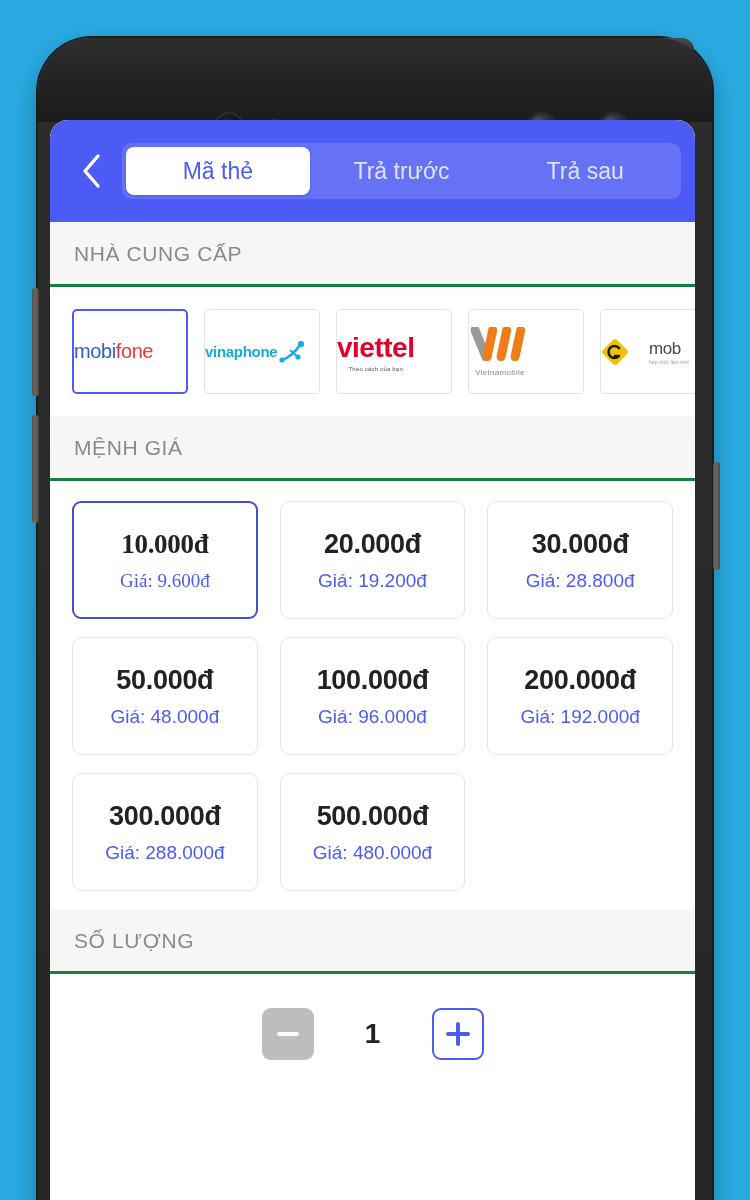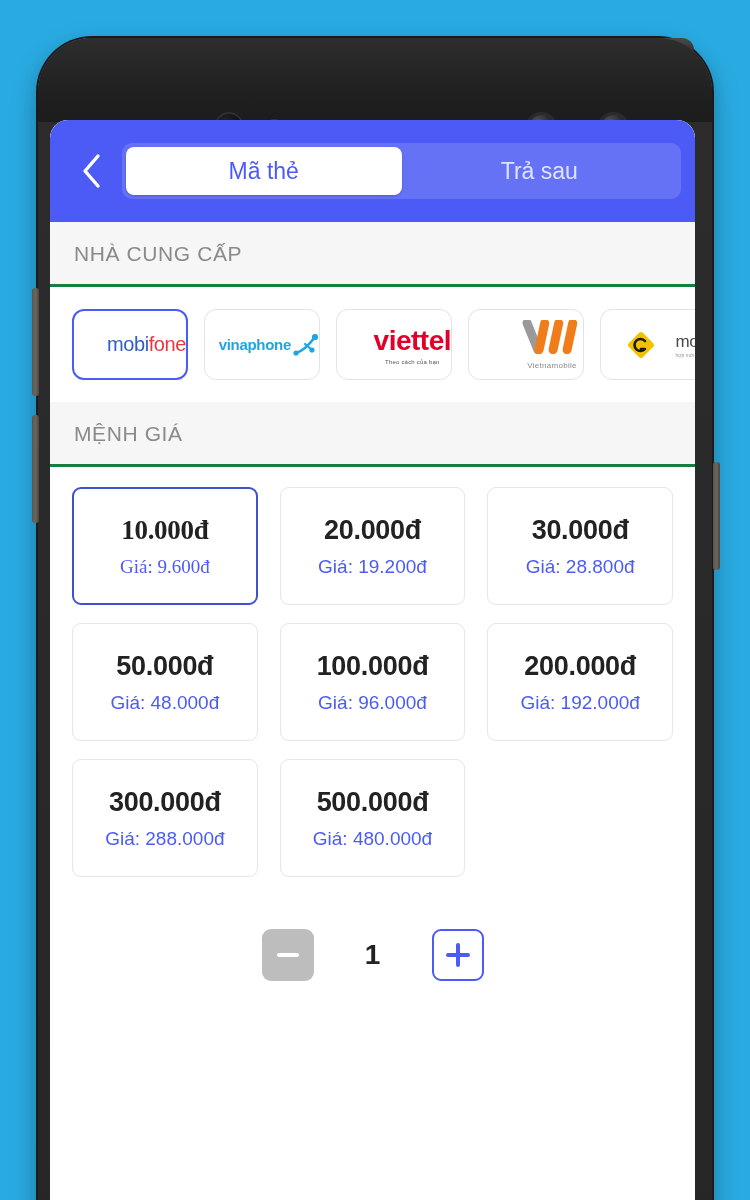--- a/index.html
+++ b/index.html
@@ -152,27 +152,27 @@
   #carrier-strip {
     display: flex;
     gap: 16px;
     padding: 22px 0 22px 22px;
     overflow: hidden;
     background: #fff;
   }
   .carrier-card {
     flex: 0 0 auto;
     width: 116px;
-    height: 71px;
+    height: 85px;
     border: 1px solid #e3e3e3;
-    border-radius: 12px;
-    background: #fff;
-    display: flex;
-    align-items: center;
-    justify-content: flex-end;
+    border-radius: 5px;
+    background: #fff;
+    display: flex;
+    align-items: center;
+    justify-content: flex-start;
     cursor: pointer;
   }
   .carrier-card.selected {
     border: 2px solid #4c5bf5;
   }
 
   .logo-mobifone { font-size: 20px; letter-spacing: -.4px; }
   .logo-mobifone .a { color: #2f5fc4; }
   .logo-mobifone .b { color: #e8373d; }
 
@@ -300,20 +300,21 @@
       <div id="back-button">
         <span>
           <svg width="22" height="36" viewBox="0 0 22 36" aria-hidden="true">
             <path d="M18 3 L5 18 L18 33" fill="none" stroke="#ffffff" stroke-width="3.4" stroke-linecap="round" stroke-linejoin="round"></path>
           </svg>
         </span>
       </div>
 
       <div id="tab-bar">
         <div class="tab active">Mã thẻ</div>
+        <div class="tab">Trả trước</div>
         <div class="tab">Trả sau</div>
       </div>
     </div>
 
     <div class="section-header">NHÀ CUNG CẤP</div>
 
     <div id="carrier-strip">
 
       <div class="carrier-card selected">
         <div class="logo-mobifone">
@@ -399,20 +400,21 @@
         <div class="denom-amount">300.000đ</div>
         <div class="denom-price">Giá: 288.000đ</div>
       </div>
       <div class="denom-card">
         <div class="denom-amount">500.000đ</div>
         <div class="denom-price">Giá: 480.000đ</div>
       </div>
       <div class="denom-card empty"></div>
     </div>
 
+    <div class="section-header">SỐ LƯỢNG</div>
 
     <div id="quantity-row">
       <button id="qty-minus">
         <span class="bar"></span>
       </button>
       <div id="qty-value">1</div>
       <button id="qty-plus">
         <span class="h"></span>
         <span class="v"></span>
       </button>

